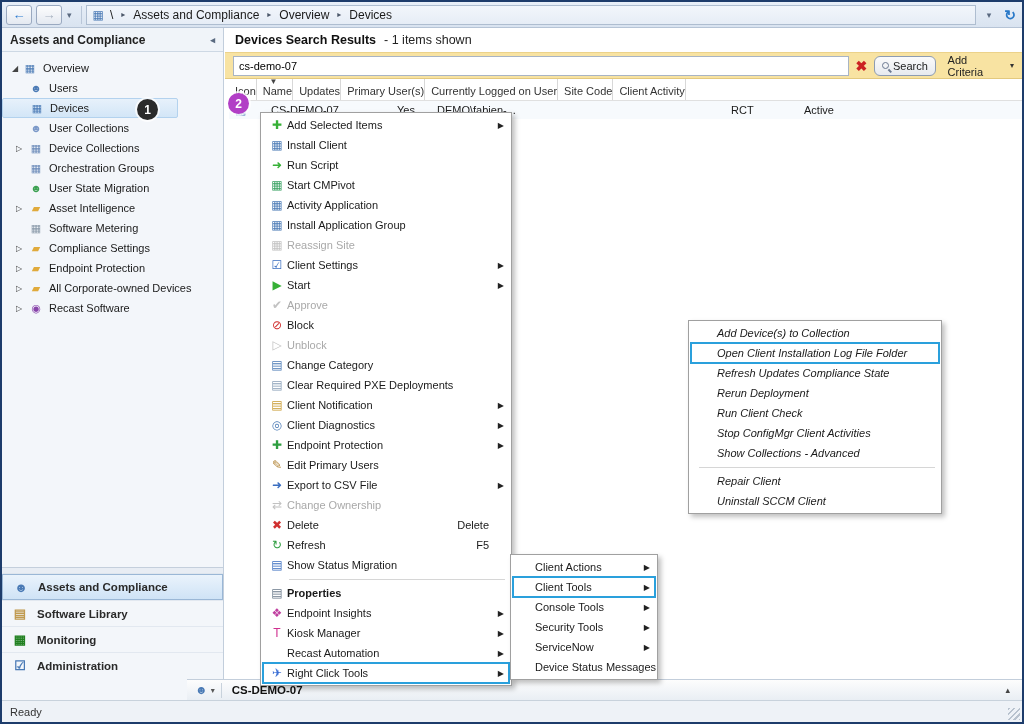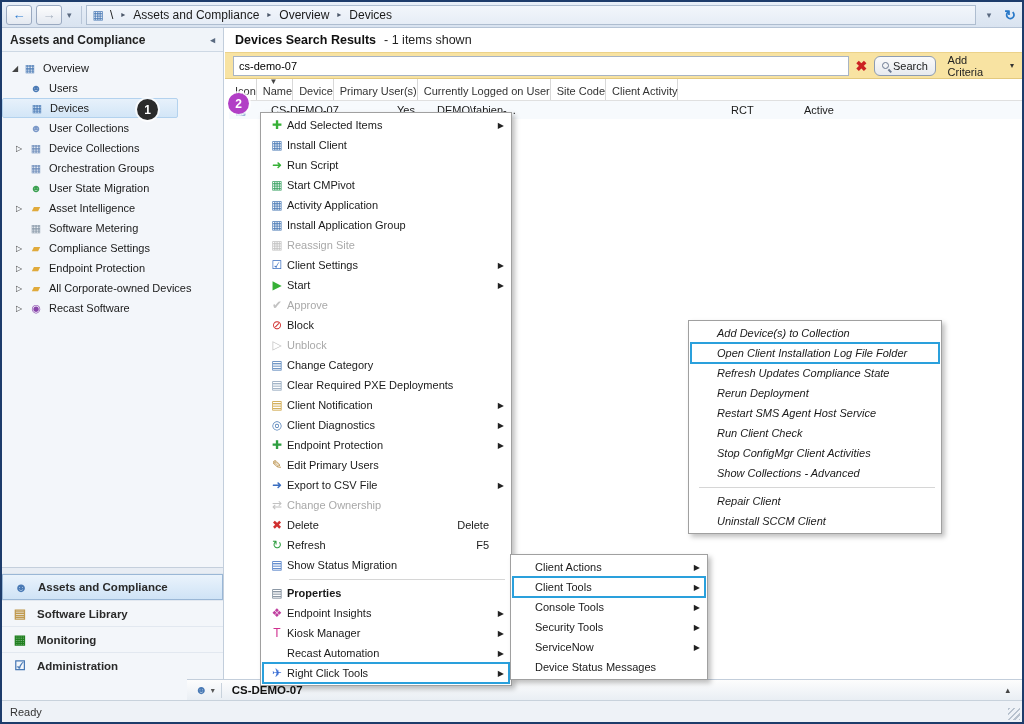--- a/index.html
+++ b/index.html
@@ -85,21 +85,21 @@
   #detailbar .dcollapse { margin-left:auto; margin-right:12px; font-size:9px; color:#444; }
   #statusbar { position:absolute; left:0; right:0; bottom:0; height:22px; background:#eef2f7; border-top:1px solid #c8d2dc;
     display:flex; align-items:center; font-size:11px; color:#333; padding-left:8px; }
   .grip { position:absolute; right:2px; bottom:2px; width:12px; height:12px;
     background:repeating-linear-gradient(135deg,#b8c2ce 0 1.5px,transparent 1.5px 4px); }
 
   
   .menu { position:absolute; background:#fff; border:1px solid #a0a0a0; box-shadow:3px 3px 5px rgba(0,0,0,.25);
     padding:2px; z-index:30; }
   #menu-main  { left:258px; top:110px; width:252px; }
-  #submenu-1  { left:508px; top:552px; width:198px; z-index:31; }
+  #submenu-1  { left:508px; top:552px; width:148px; z-index:31; }
   #submenu-2  { left:686px; top:318px; width:254px; z-index:32; }
   .mi { display:flex; align-items:center; height:20px; font-size:11px; color:#1a1a1a; position:relative; padding-right:4px; }
   .mi .mi-icon { flex:0 0 24px; text-align:center; font-size:12px; padding-left:4px; }
   #submenu-1 .mi { padding-left:22px; }
   #submenu-2 .mi { padding-left:26px;font-style:italic; }
   .mi .mi-label { white-space:nowrap; }
   .mi .mi-shortcut { margin-left:auto; padding-right:16px; }
   .mi .arrow { position:absolute; right:5px; font-size:8px; color:#222; visibility:hidden; }
   .mi.has_submenu .arrow { visibility:visible; }
   .mi.disabled .mi-label { color:#a9a9a9; }
@@ -293,21 +293,21 @@
           <span>Icon</span>
         </div>
 
         <div class="th sorted">
           <span class="sort">▼</span>
           <span>Name</span>
         </div>
 
         <div class="th">
 
-          <span>Device</span>
+          <span>Updates</span>
         </div>
 
         <div class="th">
 
           <span>Primary User(s)</span>
         </div>
 
         <div class="th">
 
           <span>Currently Logged on User</span>
@@ -604,24 +604,20 @@
         <span class="mi-label">Refresh Updates Compliance State</span>
 
       </div>
 
 
       <div class="mi">
         <span class="mi-label">Rerun Deployment</span>
 
       </div>
 
-      <div class="mi">
-        <span class="mi-label">Restart SMS Agent Host Service</span>
-
-      </div>
 
       <div class="mi">
         <span class="mi-label">Run Client Check</span>
 
       </div>
 
       <div class="mi">
         <span class="mi-label">Stop ConfigMgr Client Activities</span>
 
       </div>

